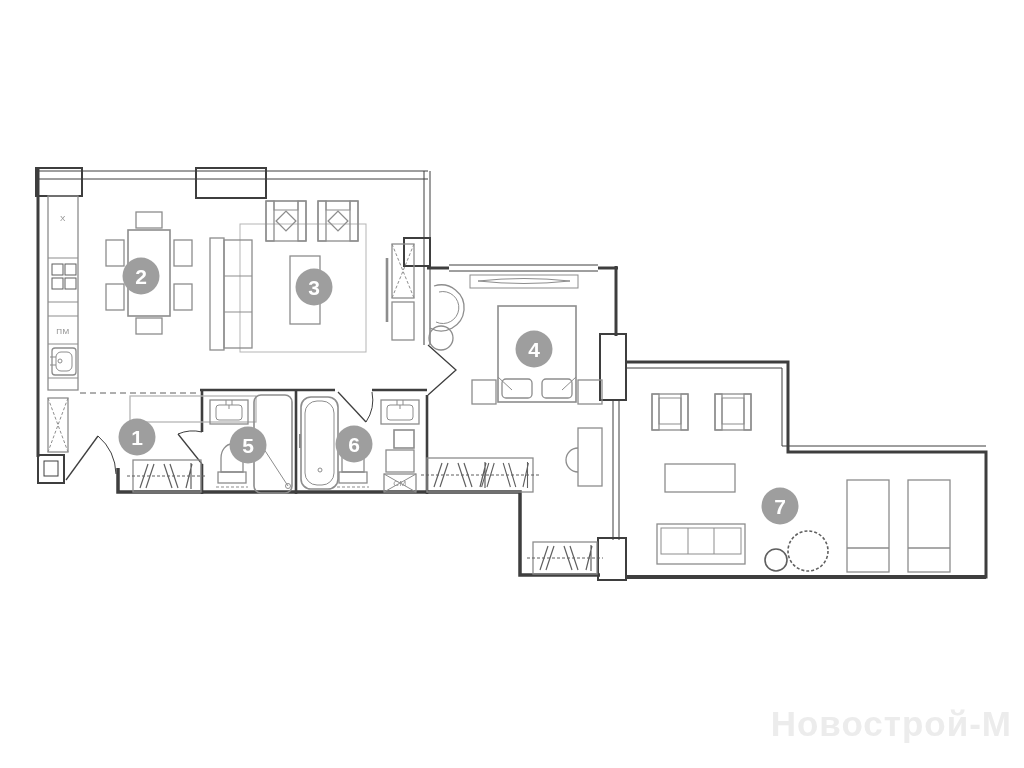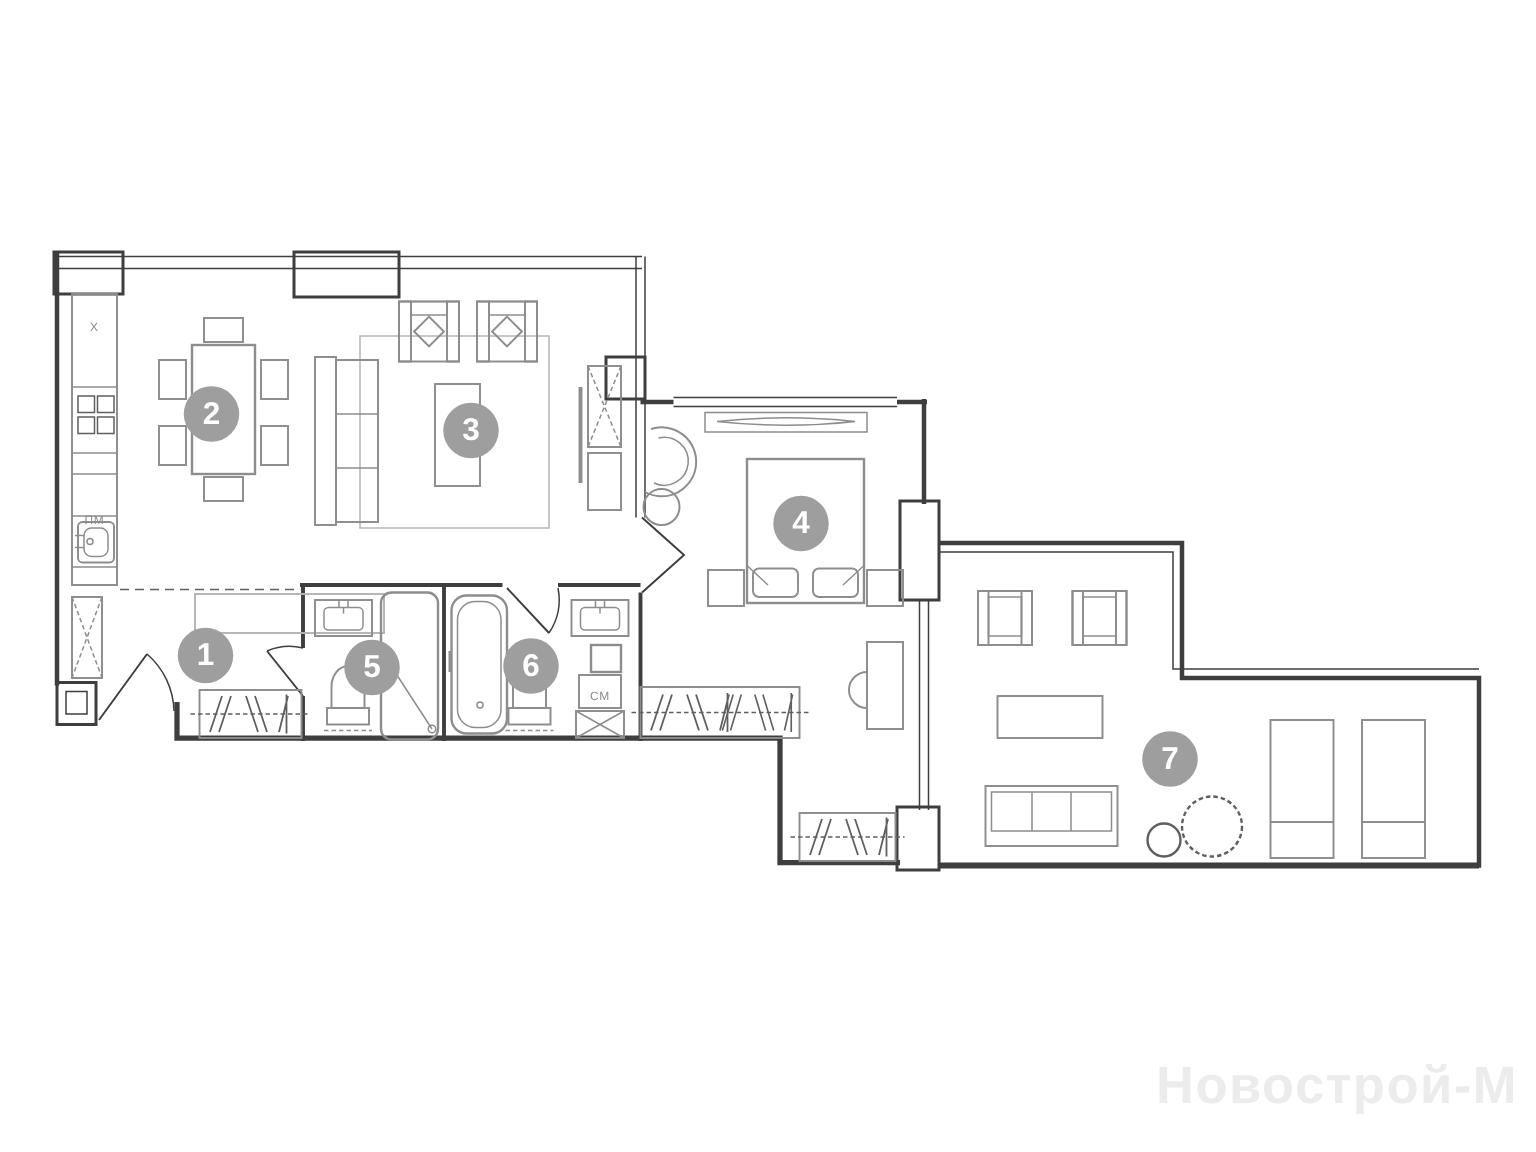--- a/index.html
+++ b/index.html
@@ -290,18 +290,18 @@
 
   <div id="overlay">
       <div class="room-marker" style="left: 137px; top: 437px;">1</div>
       <div class="room-marker" style="left: 141px; top: 276px;">2</div>
       <div class="room-marker" style="left: 314px; top: 287px;">3</div>
       <div class="room-marker" style="left: 534px; top: 349px;">4</div>
       <div class="room-marker" style="left: 248px; top: 445px;">5</div>
       <div class="room-marker" style="left: 354px; top: 444px;">6</div>
       <div class="room-marker" style="left: 780px; top: 506px;">7</div>
       <div class="appl" style="left: 63px; top: 218px;">Х</div>
-      <div class="appl" style="left: 63px; top: 347px;">ПМ</div>
-      <div class="appl" style="left: 400px; top: 464px;">СМ</div>
+      <div class="appl" style="left: 63px; top: 331px;">ПМ</div>
+      <div class="appl" style="left: 400px; top: 483px;">СМ</div>
     </div>
 
   <div class="watermark">Новострой-М</div>
 </div>
 
 </body></html>

